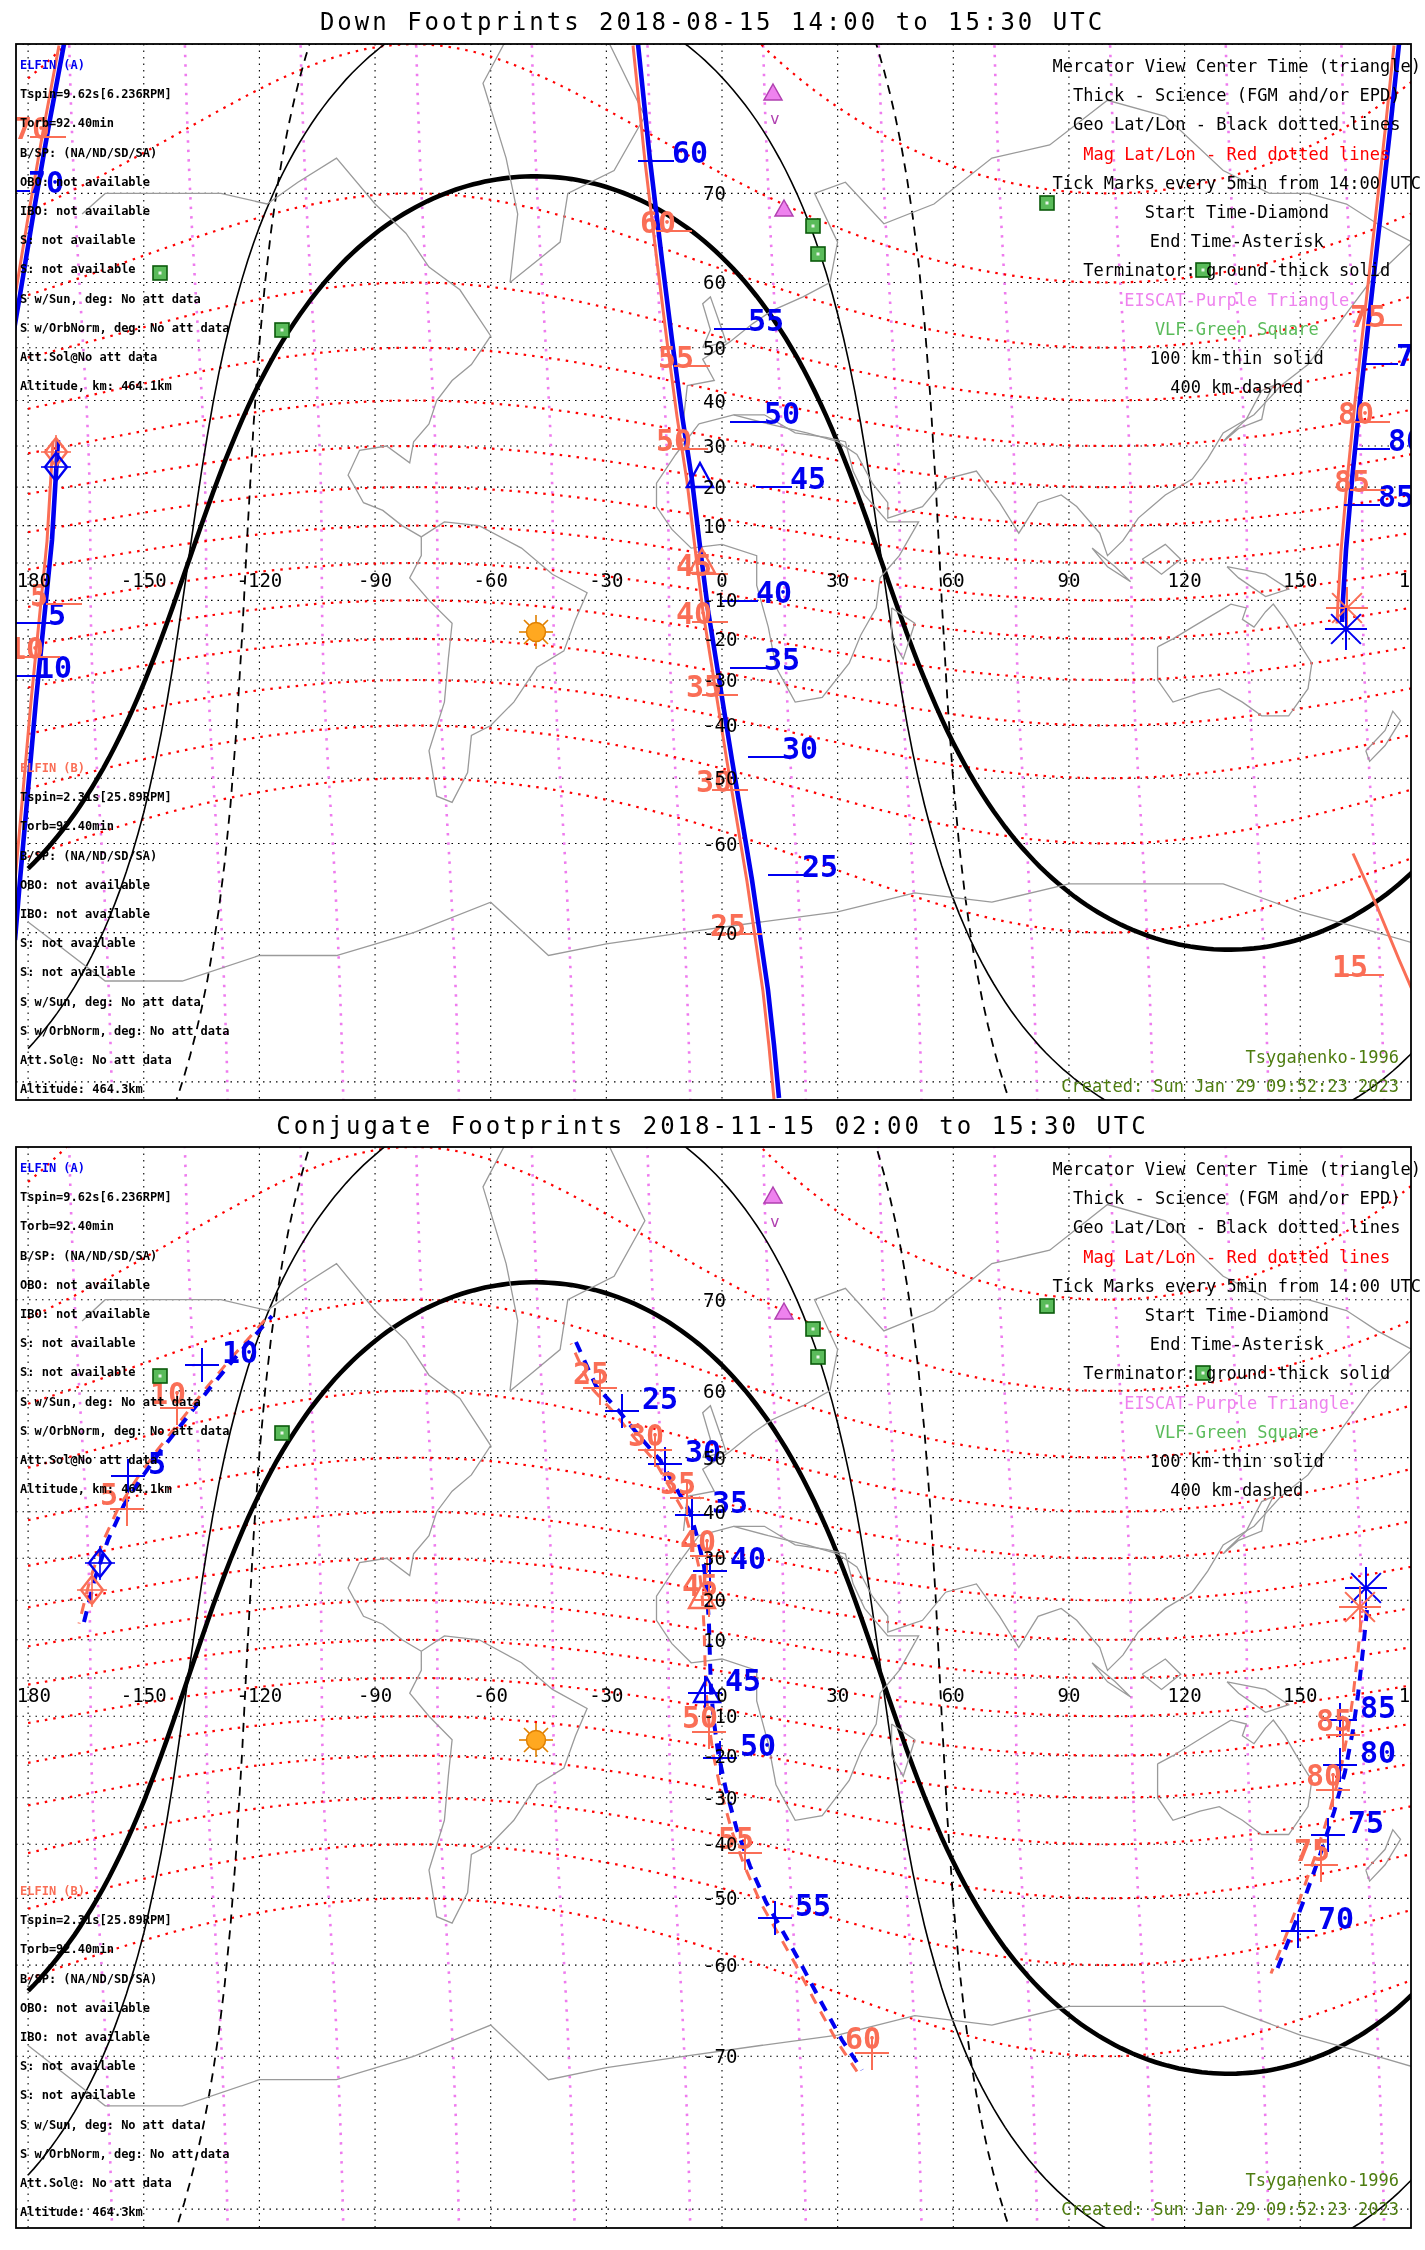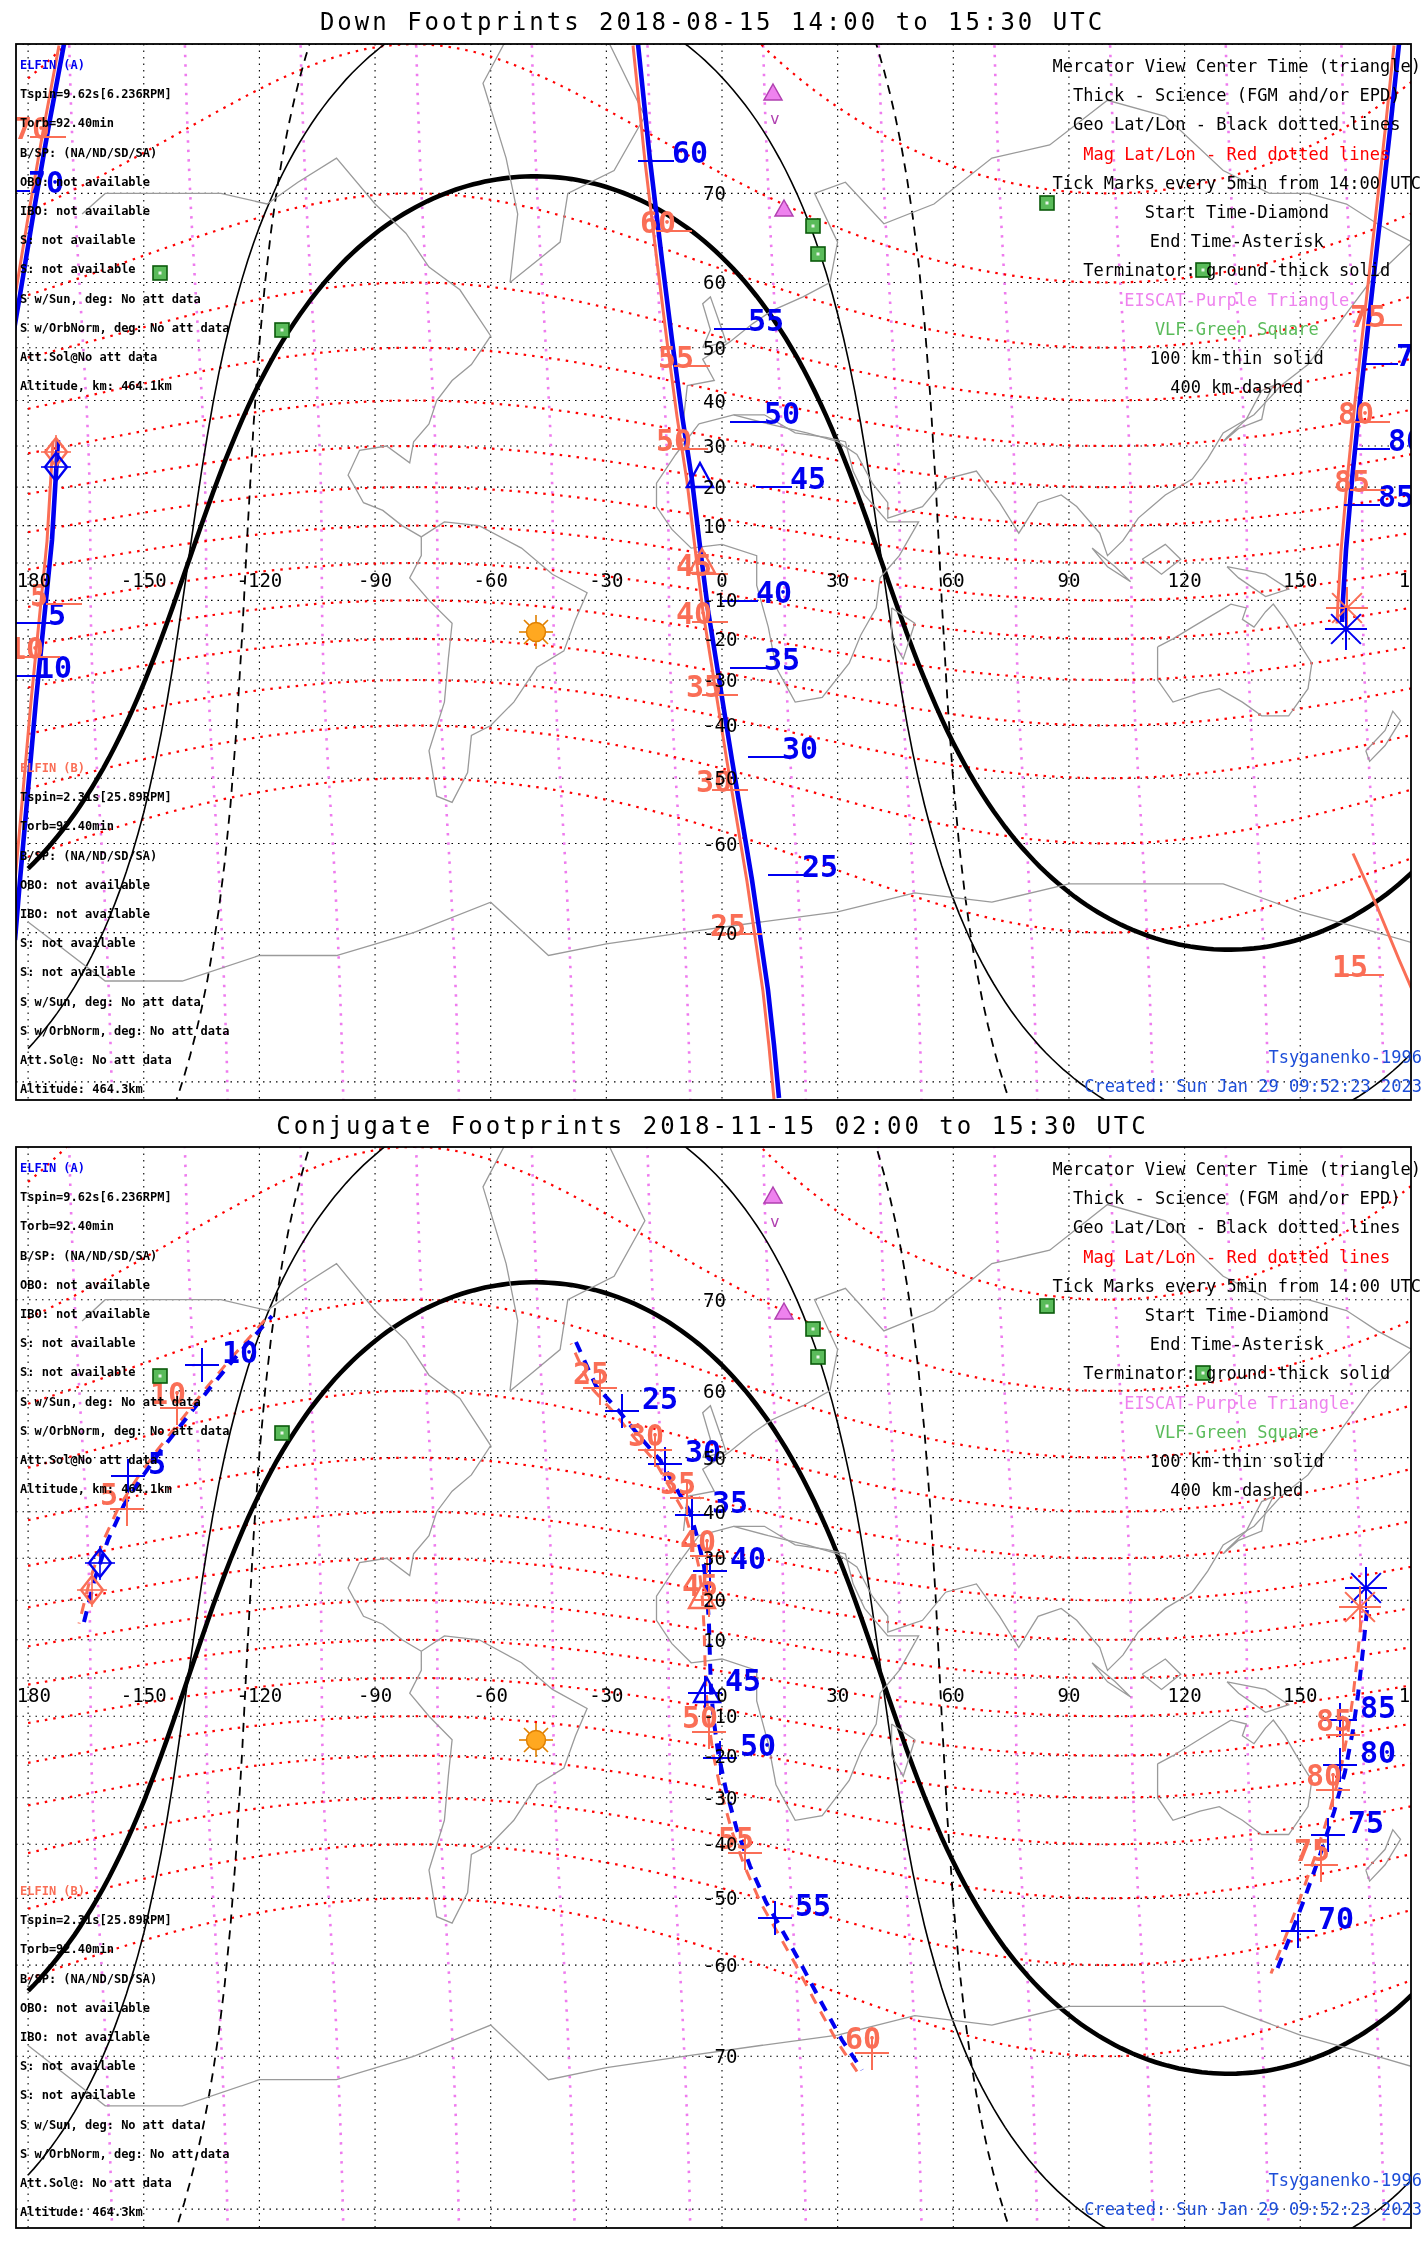--- a/index.html
+++ b/index.html
@@ -6,21 +6,21 @@
   #stage{position:relative;width:1425px;height:2250px;background:#fff;overflow:hidden;
          font-family:"DejaVu Sans Mono", monospace;}
   #plot{position:absolute;left:0;top:0;}
   .title{position:absolute;left:0;width:1425px;text-align:center;font-size:24px;
          letter-spacing:3px;color:#000;white-space:pre;}
   .infoblock{position:absolute;font-size:12px;line-height:29.2px;color:#000;white-space:pre;}
   .infoblock .line{height:29.2px;font-weight:bold;}
   .legend{position:absolute;right:4px;text-align:center;font-size:17px;line-height:29.2px;
           color:#000;white-space:pre;}
   .legend .line{height:29.2px;}
-  .footerline{position:absolute;right:3px;text-align:right;font-size:17px;color:#1d4ed8;white-space:pre;}
+  .footerline{position:absolute;right:26px;text-align:right;font-size:17px;color:#4d7c0f;white-space:pre;}
 </style>
 </head>
 <body>
 
 <div id="stage">
   <svg id="plot" width="1425" height="2250">
       <defs>
         <clipPath id="clip0">
           <rect x="16" y="44" width="1395" height="1056"></rect>
         </clipPath>

